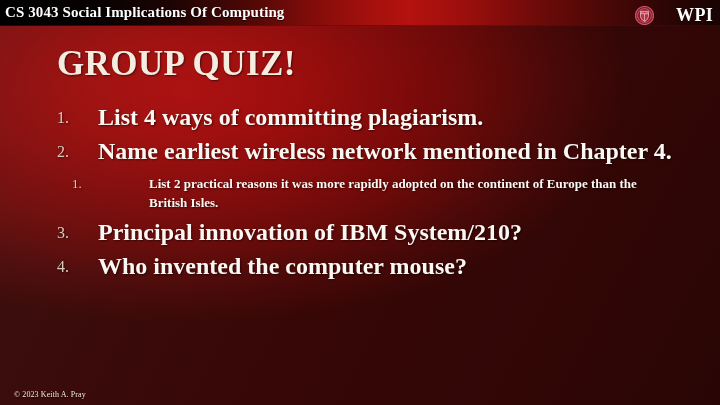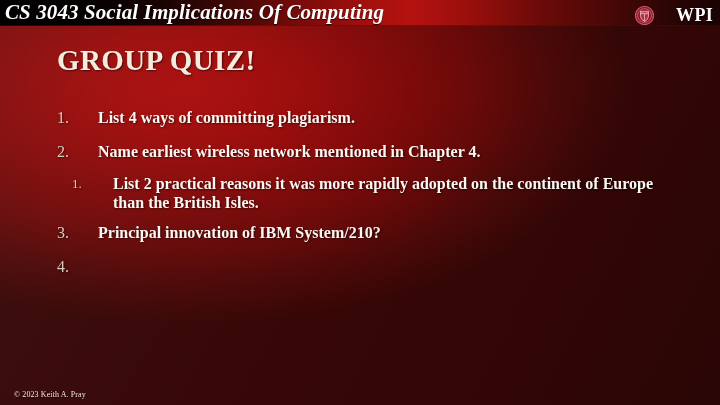--- a/index.html
+++ b/index.html
@@ -57,28 +57,27 @@
     height: 1px;
     background: linear-gradient(90deg, #2a0504 0%, #6d0b09 40%, #7d0c0a 60%, #300605 100%);
     z-index: 5;
   }
   .header-title {
     position: absolute;
     top: 2px;
     left: 5px;
     height: 21px;
     line-height: 21px;
-    font-size: 21px;
+    font-size: 15px;
     font-weight: bold;
     color: #ffffff;
     white-space: nowrap;
     letter-spacing: 0.1px;
     text-shadow: 0 1px 1px rgba(0,0,0,0.8);
     z-index: 6;
-    font-style: italic;
   }
 
   
   .wpi-logo {
     position: absolute;
     top: 1px;
     right: 7px;
     height: 28px;
     display: flex;
     align-items: center;
@@ -98,21 +97,21 @@
     line-height: 19px;
     letter-spacing: 0.3px;
     text-shadow: 0 1px 1px rgba(0,0,0,0.75);
   }
 
   
   .slide-title {
     position: absolute;
     top: 44px;
     left: 57px;
-    font-size: 29px;
+    font-size: 35px;
     font-weight: bold;
     color: #f5ece0;
     letter-spacing: 0.4px;
     text-shadow: 1px 1px 2px rgba(0,0,0,0.55);
     z-index: 4;
   }
 
   
   .body-list {
     position: absolute;
@@ -127,21 +126,21 @@
     margin-bottom: 11px;
   }
   .q-num {
     flex: 0 0 41px;
     font-size: 16px;
     color: #d7cbbc;
     line-height: 23px;
     text-shadow: 1px 1px 2px rgba(0,0,0,0.5);
   }
   .q-text {
-    font-size: 16px;
+    font-size: 24px;
     font-weight: bold;
     color: #fbf7f2;
     line-height: 23px;
     text-shadow: 1px 1px 2px rgba(0,0,0,0.55);
   }
 
   
   .sub-list {
     margin: 2px 0 9px 0;
     padding-left: 15px;
@@ -151,26 +150,27 @@
     align-items: flex-start;
   }
   .sub-num {
     flex: 0 0 41px;
     font-size: 13px;
     color: #d7cbbc;
     line-height: 19px;
     text-shadow: 1px 1px 2px rgba(0,0,0,0.5);
   }
   .sub-text {
-    font-size: 16px;
+    font-size: 13px;
     font-weight: bold;
     color: #fbf7f2;
     line-height: 19px;
     max-width: 552px;
     text-shadow: 1px 1px 2px rgba(0,0,0,0.55);
+    margin-left: 36px;
   }
 
   
   .footer-copyright {
     position: absolute;
     left: 14px;
     bottom: 6px;
     font-size: 8px;
     color: #f2e9e0;
     letter-spacing: 0.1px;
@@ -224,19 +224,20 @@
       </div>
     </div>
 
     <div class="q-item">
       <span class="q-num">3.</span>
       <span class="q-text">Principal innovation of IBM System/210?</span>
     </div>
 
     <div class="q-item">
       <span class="q-num">4.</span>
+      <span class="q-text">Who invented the computer mouse?</span>
     </div>
 
   </div>
 
   <div class="footer-copyright">© 2023 Keith A. Pray</div>
 
 </div>
 
 </body></html>

